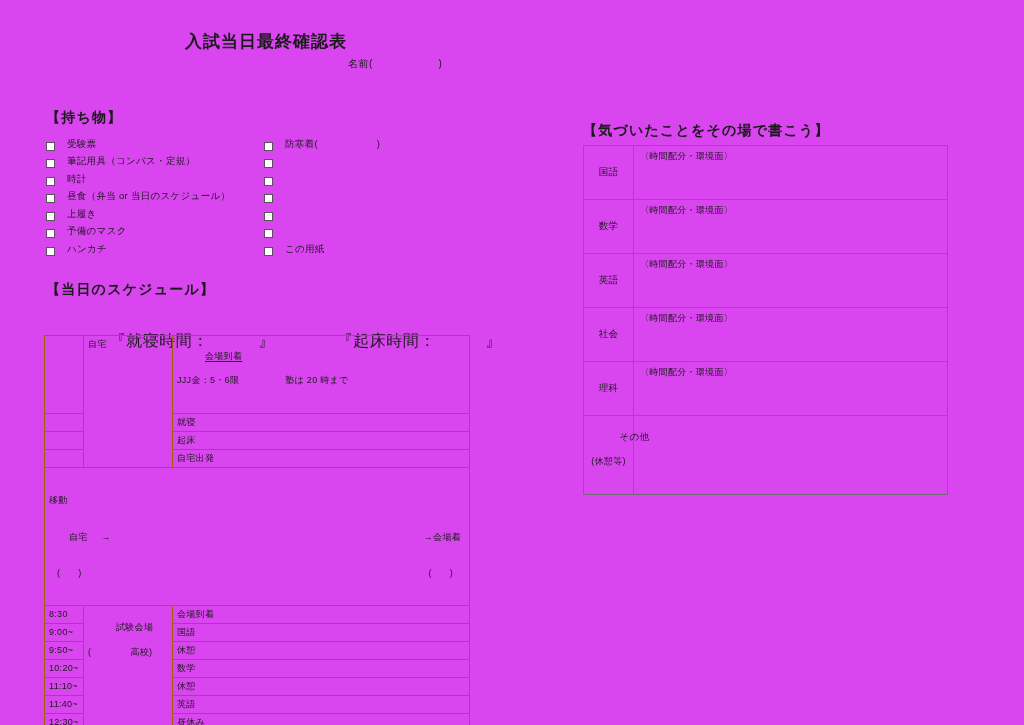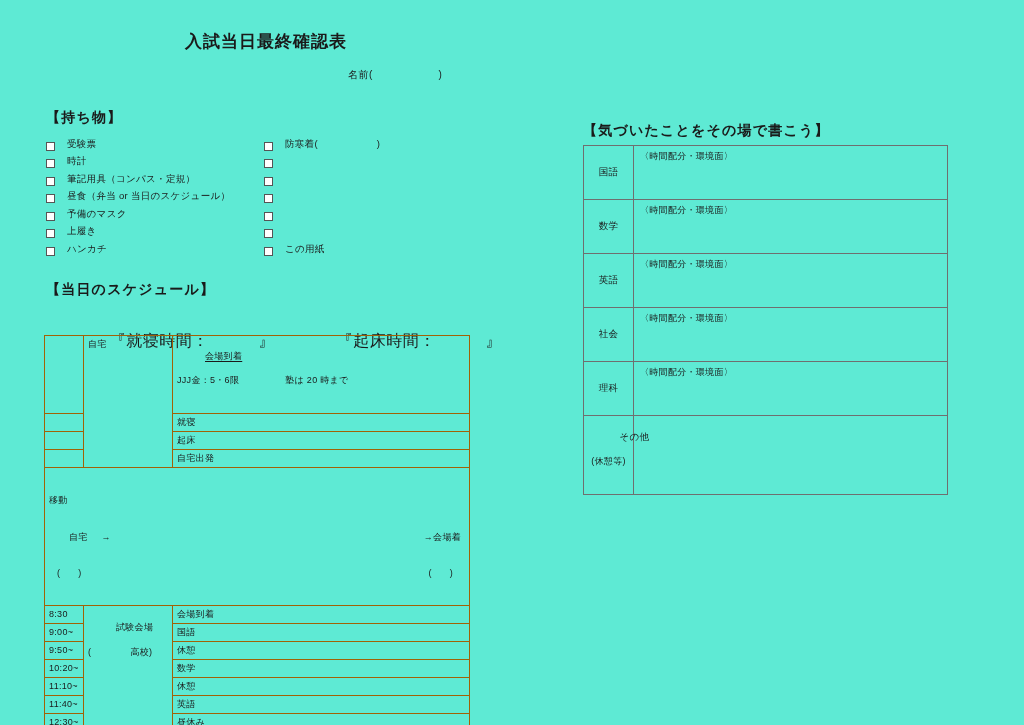--- a/index.html
+++ b/index.html
@@ -11,37 +11,37 @@
     width: 1024px;
     height: 725px;
     position: relative;
     font-family: "Liberation Sans", "DejaVu Sans", sans-serif;
     color: #1a1a1a;
     overflow: hidden;
   }
   .page {
     position: absolute;
     inset: 0;
-    background: #5eead4;
+    background: #d946ef;
   }
 
   
   .doc-title {
     position: absolute;
     left: 185px;
     top: 30px;
     font-size: 17px;
     font-weight: 600;
     letter-spacing: 1px;
     white-space: pre;
   }
   .name-field {
     position: absolute;
     left: 348px;
-    top: 68px;
+    top: 57px;
     font-size: 10px;
     white-space: pre;
     letter-spacing: 0.5px;
   }
 
   
   .section-heading {
     position: absolute;
     font-size: 14px;
     font-weight: 600;
@@ -190,37 +190,37 @@
   <div class="section-heading" id="heading-items">【持ち物】</div>
 
   <div class="checklist">
     <div class="check-col left">
       <div class="check-row">
         <span class="checkbox"></span>
         <span class="check-label">受験票</span>
       </div>
       <div class="check-row">
         <span class="checkbox"></span>
+        <span class="check-label">筆記用具（コンパス・定規）</span>
+      </div>
+      <div class="check-row">
+        <span class="checkbox"></span>
         <span class="check-label">時計</span>
       </div>
       <div class="check-row">
         <span class="checkbox"></span>
-        <span class="check-label">筆記用具（コンパス・定規）</span>
-      </div>
-      <div class="check-row">
-        <span class="checkbox"></span>
         <span class="check-label">昼食（弁当 or 当日のスケジュール）</span>
       </div>
       <div class="check-row">
         <span class="checkbox"></span>
+        <span class="check-label">上履き</span>
+      </div>
+      <div class="check-row">
+        <span class="checkbox"></span>
         <span class="check-label">予備のマスク</span>
-      </div>
-      <div class="check-row">
-        <span class="checkbox"></span>
-        <span class="check-label">上履き</span>
       </div>
       <div class="check-row">
         <span class="checkbox"></span>
         <span class="check-label">ハンカチ</span>
       </div>
     </div>
 
     <div class="check-col right">
       <div class="check-row">
         <span class="checkbox"></span>

